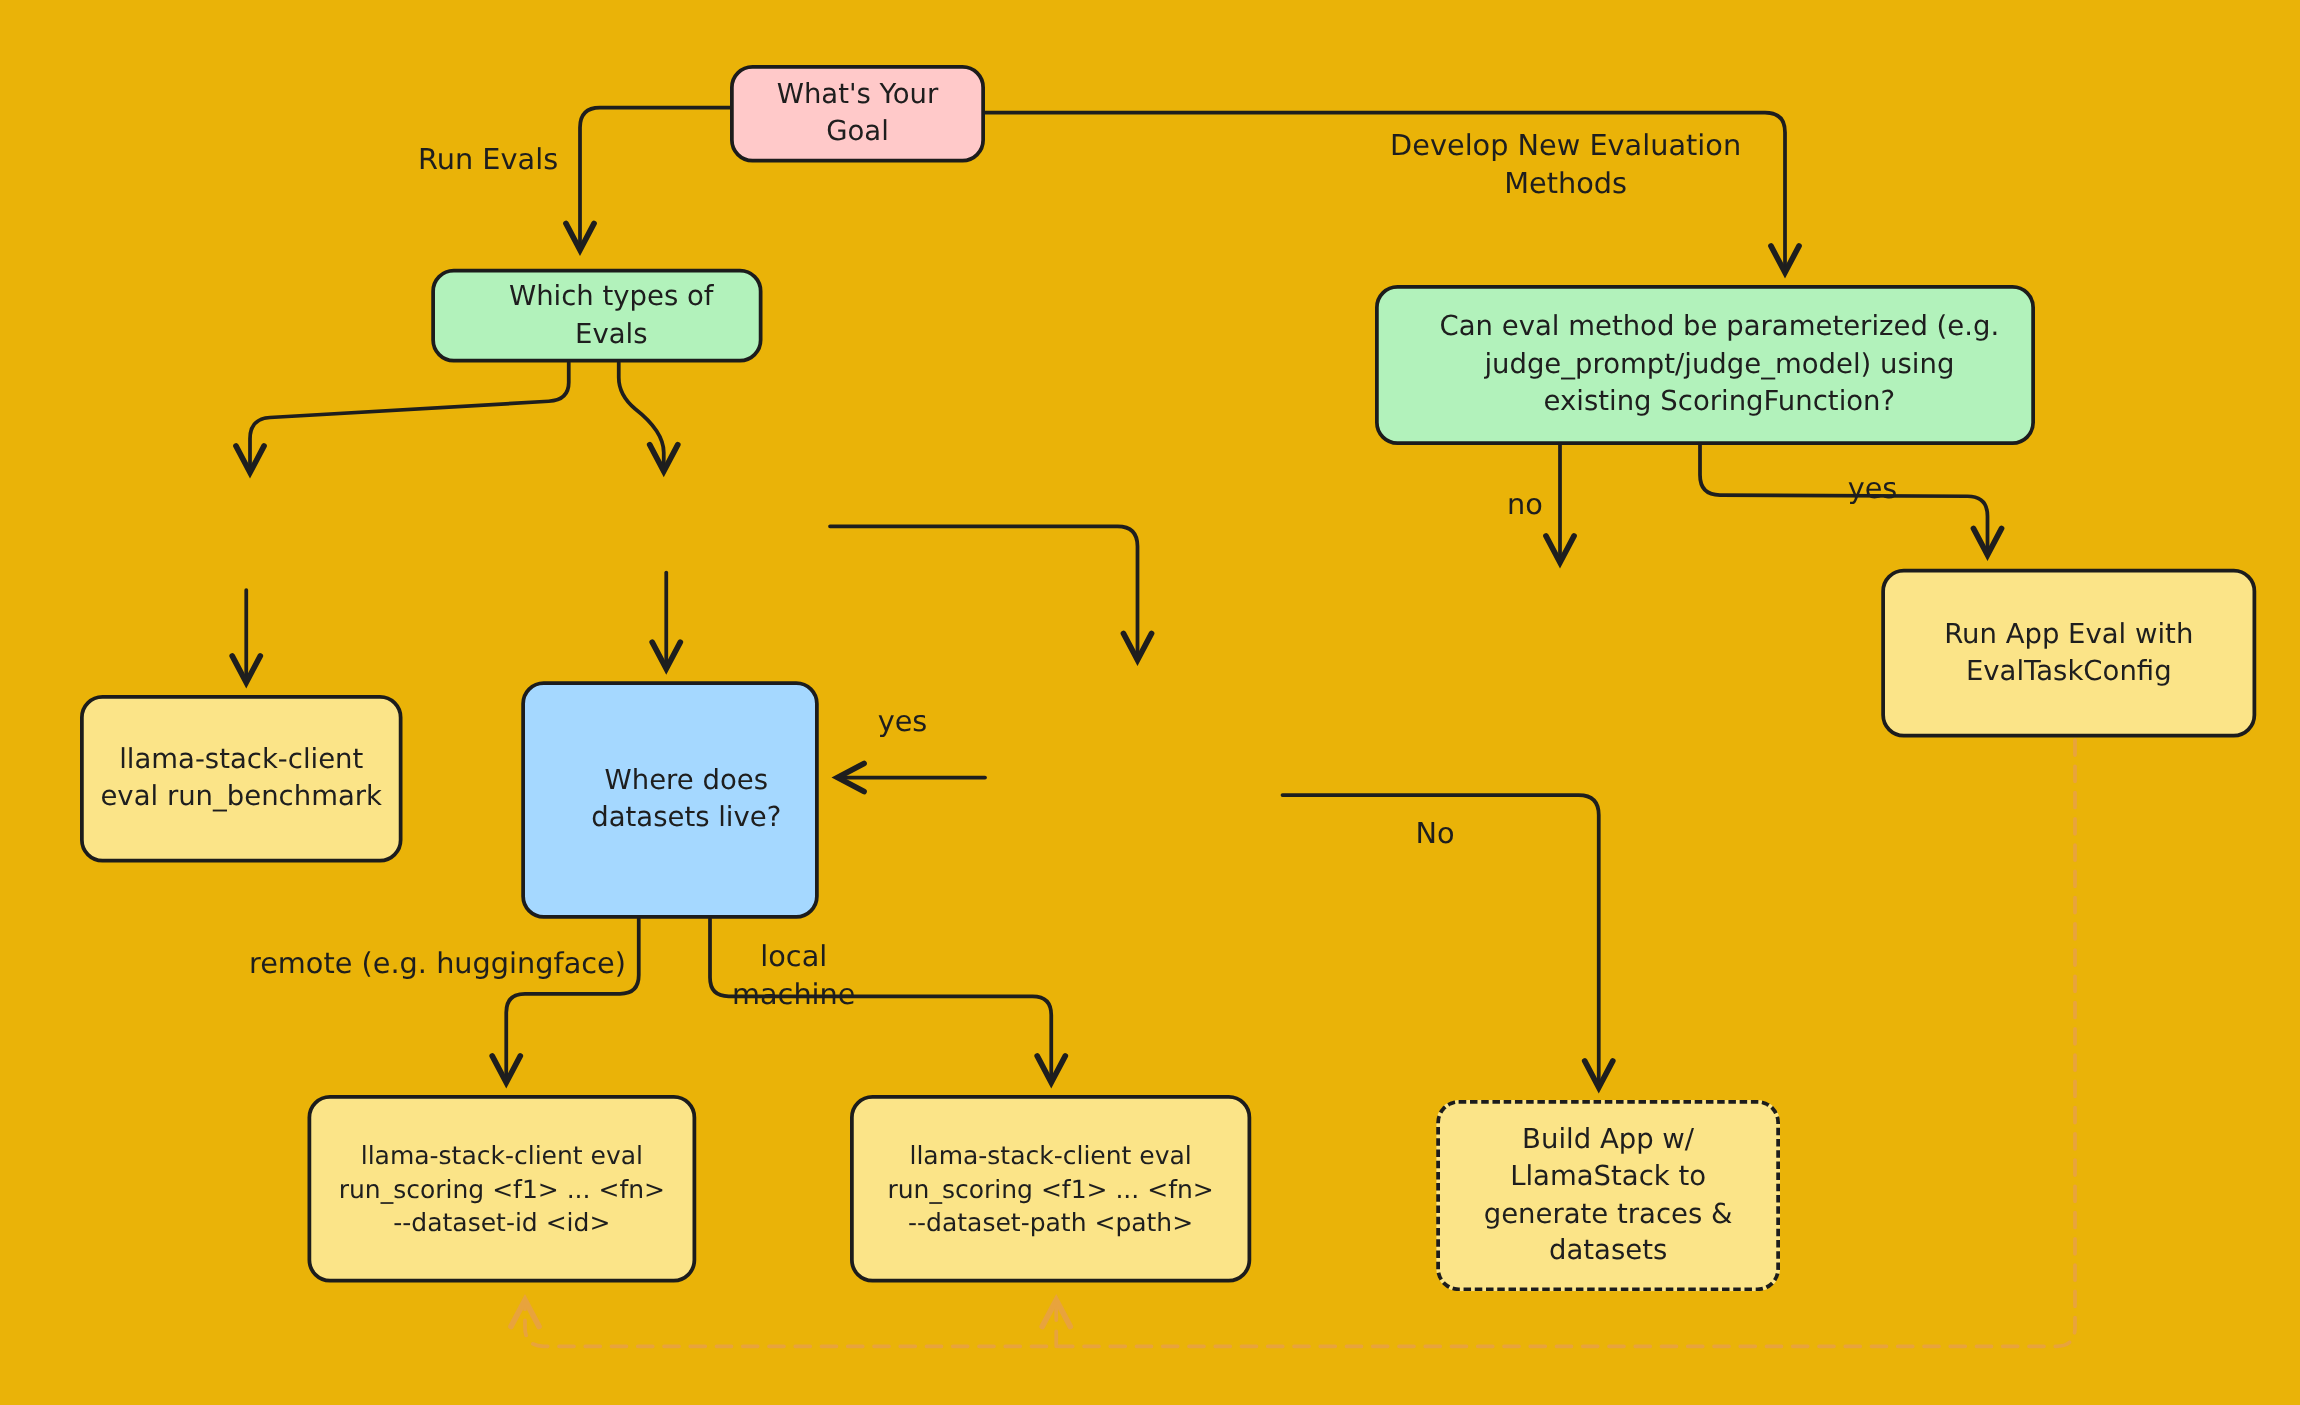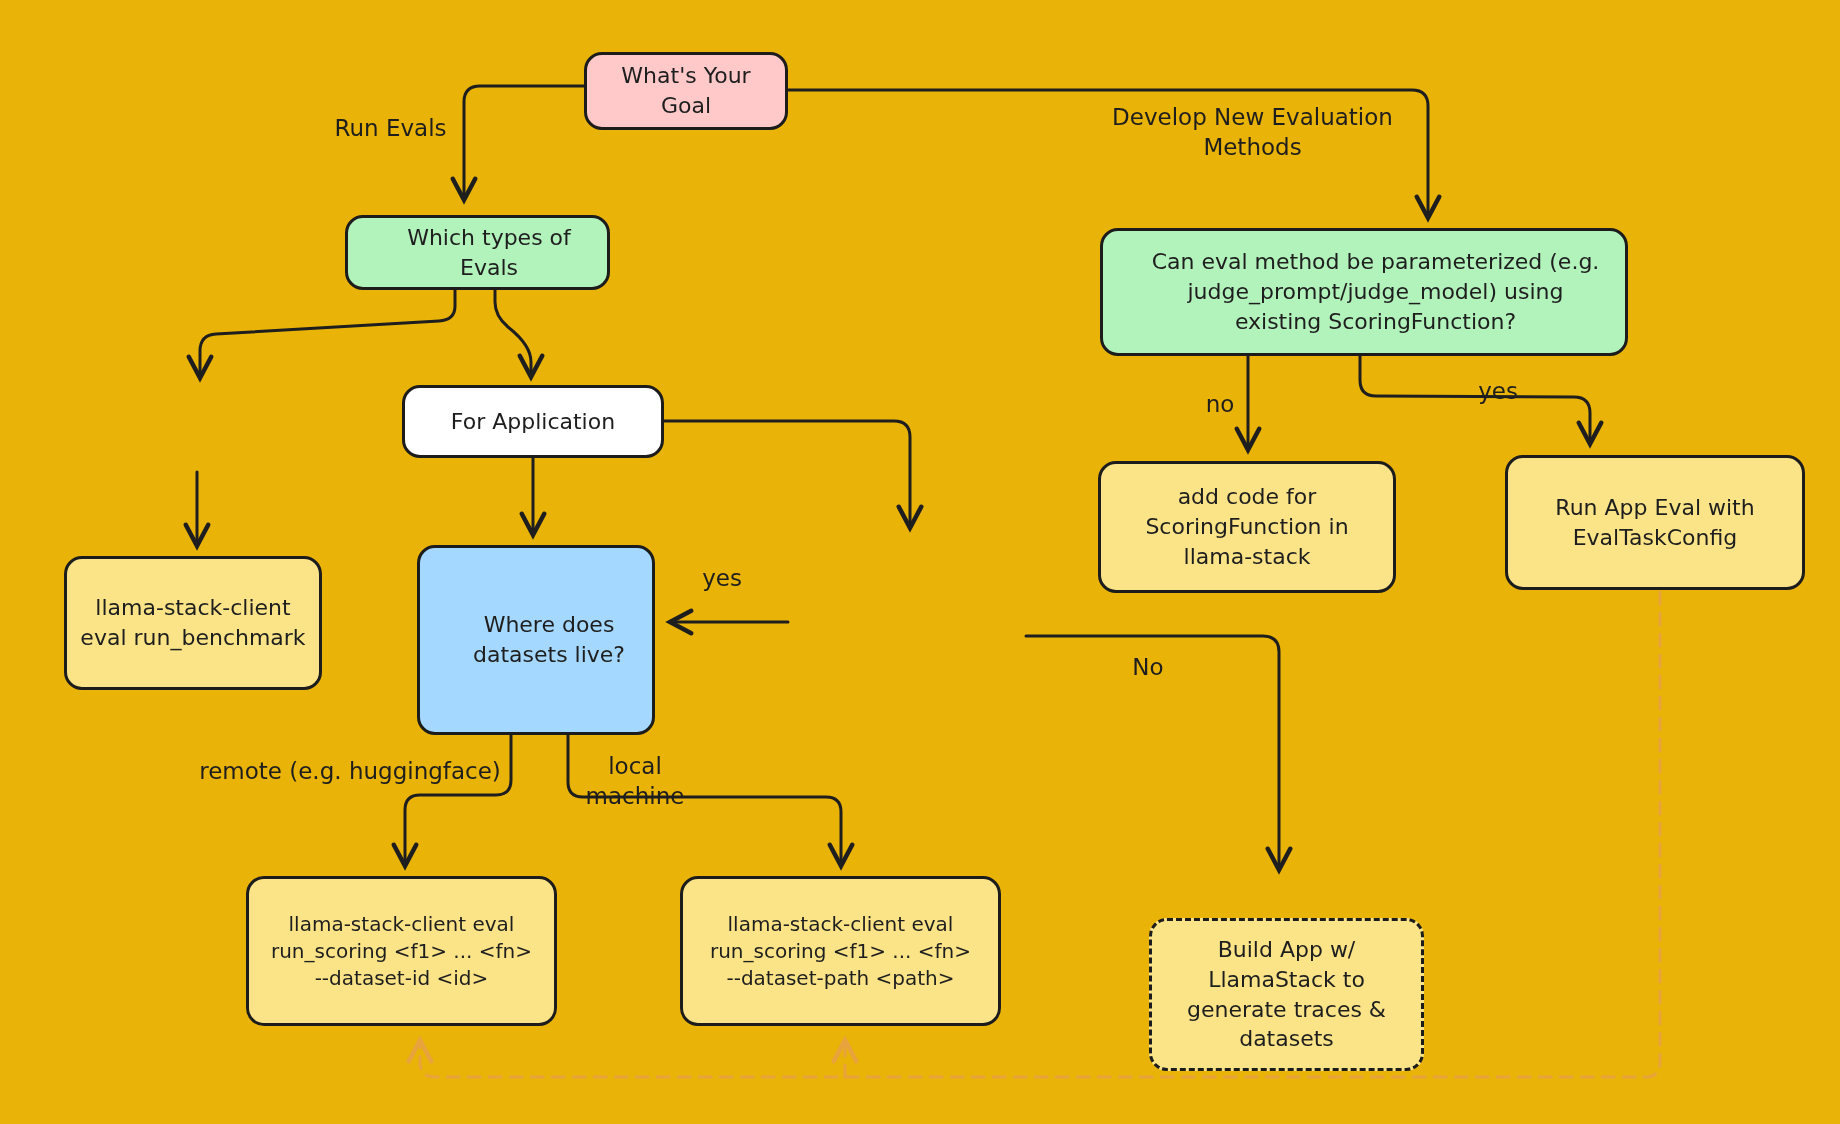--- a/index.html
+++ b/index.html
@@ -24,21 +24,21 @@
     text-align:center;
     font-size:22px;
     line-height:1.35;
   }
   .node-label{white-space:pre-line;}
   .node.pink{background:#ffc9c9;}
   .node.green{background:#b2f2bb;padding-left:33px;}
   .node.blue{background:#a5d8ff;padding-left:36px;}
   .node.yellow{background:#fbe488;}
   .node.white{background:#ffffff;}
-  .node.dashed{border-style:dashed;margin-top:38px;}
+  .node.dashed{border-style:dashed;}
   .node.small{font-size:20px;}
   .edge-label{
     position:absolute;
     font-size:23px;
     line-height:1.3;
     text-align:center;
     white-space:pre-line;
   }
 </style>
 </head>
@@ -84,40 +84,32 @@
 Evals</span>
   </div>
 
   <div class="node green" style="left:1100px;top:228px;width:528px;height:128px">
     <span class="node-label">Can eval method be parameterized (e.g.
 judge_prompt/judge_model) using
 existing ScoringFunction?</span>
   </div>
 
 
-  <div class="node white" style="left:402px;top:385px;width:262px;height:73px">
-    <span class="node-label">For Application</span>
-  </div>
 
   <div class="node yellow" style="left:64px;top:556px;width:258px;height:134px">
     <span class="node-label">llama-stack-client
 eval run_benchmark</span>
   </div>
 
   <div class="node blue" style="left:417px;top:545px;width:238px;height:190px">
     <span class="node-label">Where does
 datasets live?</span>
   </div>
 
 
-  <div class="node yellow" style="left:1098px;top:461px;width:298px;height:132px">
-    <span class="node-label">add code for
-ScoringFunction in
-llama-stack</span>
-  </div>
 
   <div class="node yellow" style="left:1505px;top:455px;width:300px;height:135px">
     <span class="node-label">Run App Eval with
 EvalTaskConfig</span>
   </div>
 
   <div class="node yellow small" style="left:246px;top:876px;width:311px;height:150px">
     <span class="node-label">llama-stack-client eval
 run_scoring &lt;f1&gt; ... &lt;fn&gt;
 --dataset-id &lt;id&gt;</span>

